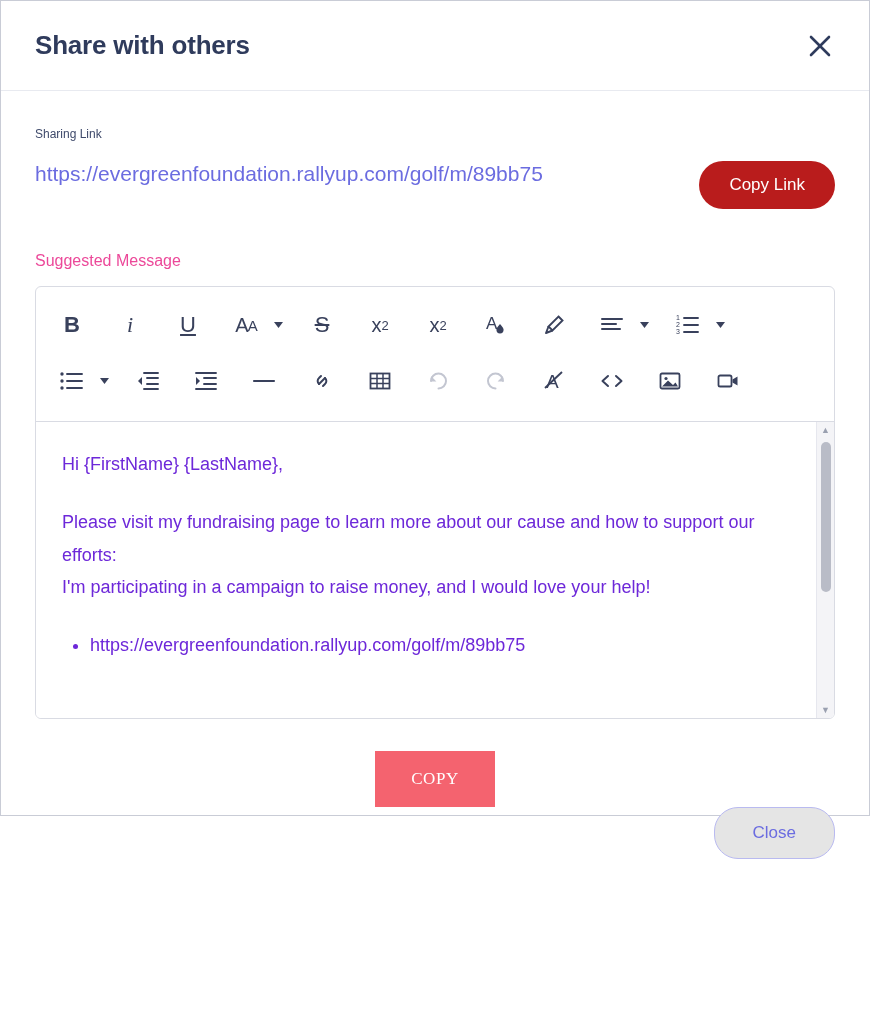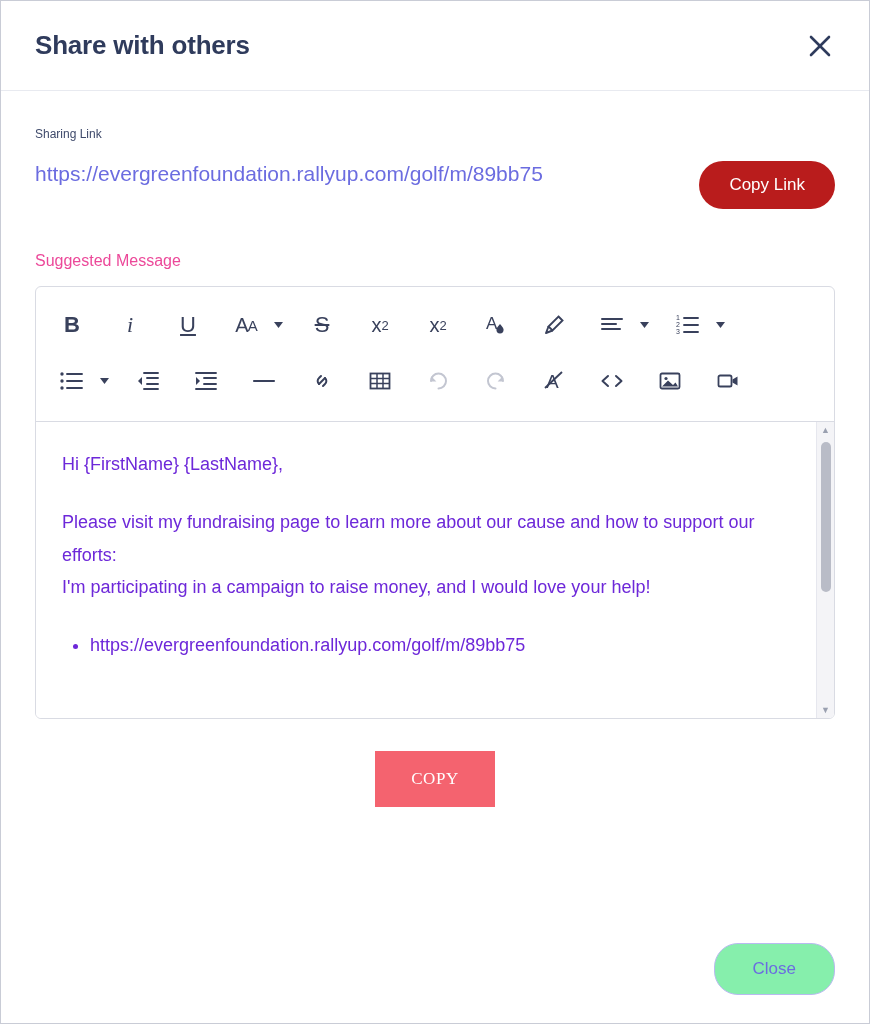--- a/index.html
+++ b/index.html
@@ -8,21 +8,21 @@
   }
   body {
     width: 870px; height: 1024px;
     background: #ffffff;
     font-family: "Liberation Sans", sans-serif;
     color: #2e3a59;
     overflow: hidden;
   }
   .modal {
     position: relative;
-    width: 870px; height: 1024px;
+    width: 870px; height: 816px;
     background: #fff;
     border: 1px solid #c9ccd6;
     display: flex;
     flex-direction: column;
   }
   
   .modal-header {
     height: 90px;
     flex: 0 0 90px;
     display: flex;
@@ -205,21 +205,21 @@
   }
 
   
   .modal-footer {
     flex: 0 0 auto;
     padding: 0 34px 28px 34px;
     display: flex;
     justify-content: flex-end;
   }
   .close-btn {
-    background: #86efac;
+    background: #e5e5e5;
     color: #6b6ce0;
     border: 1px solid #b9baf0;
     border-radius: 24px;
     height: 52px;
     padding: 0 38px;
     font-size: 17px;
     font-family: "Liberation Sans", sans-serif;
     cursor: pointer;
   }
 </style>

